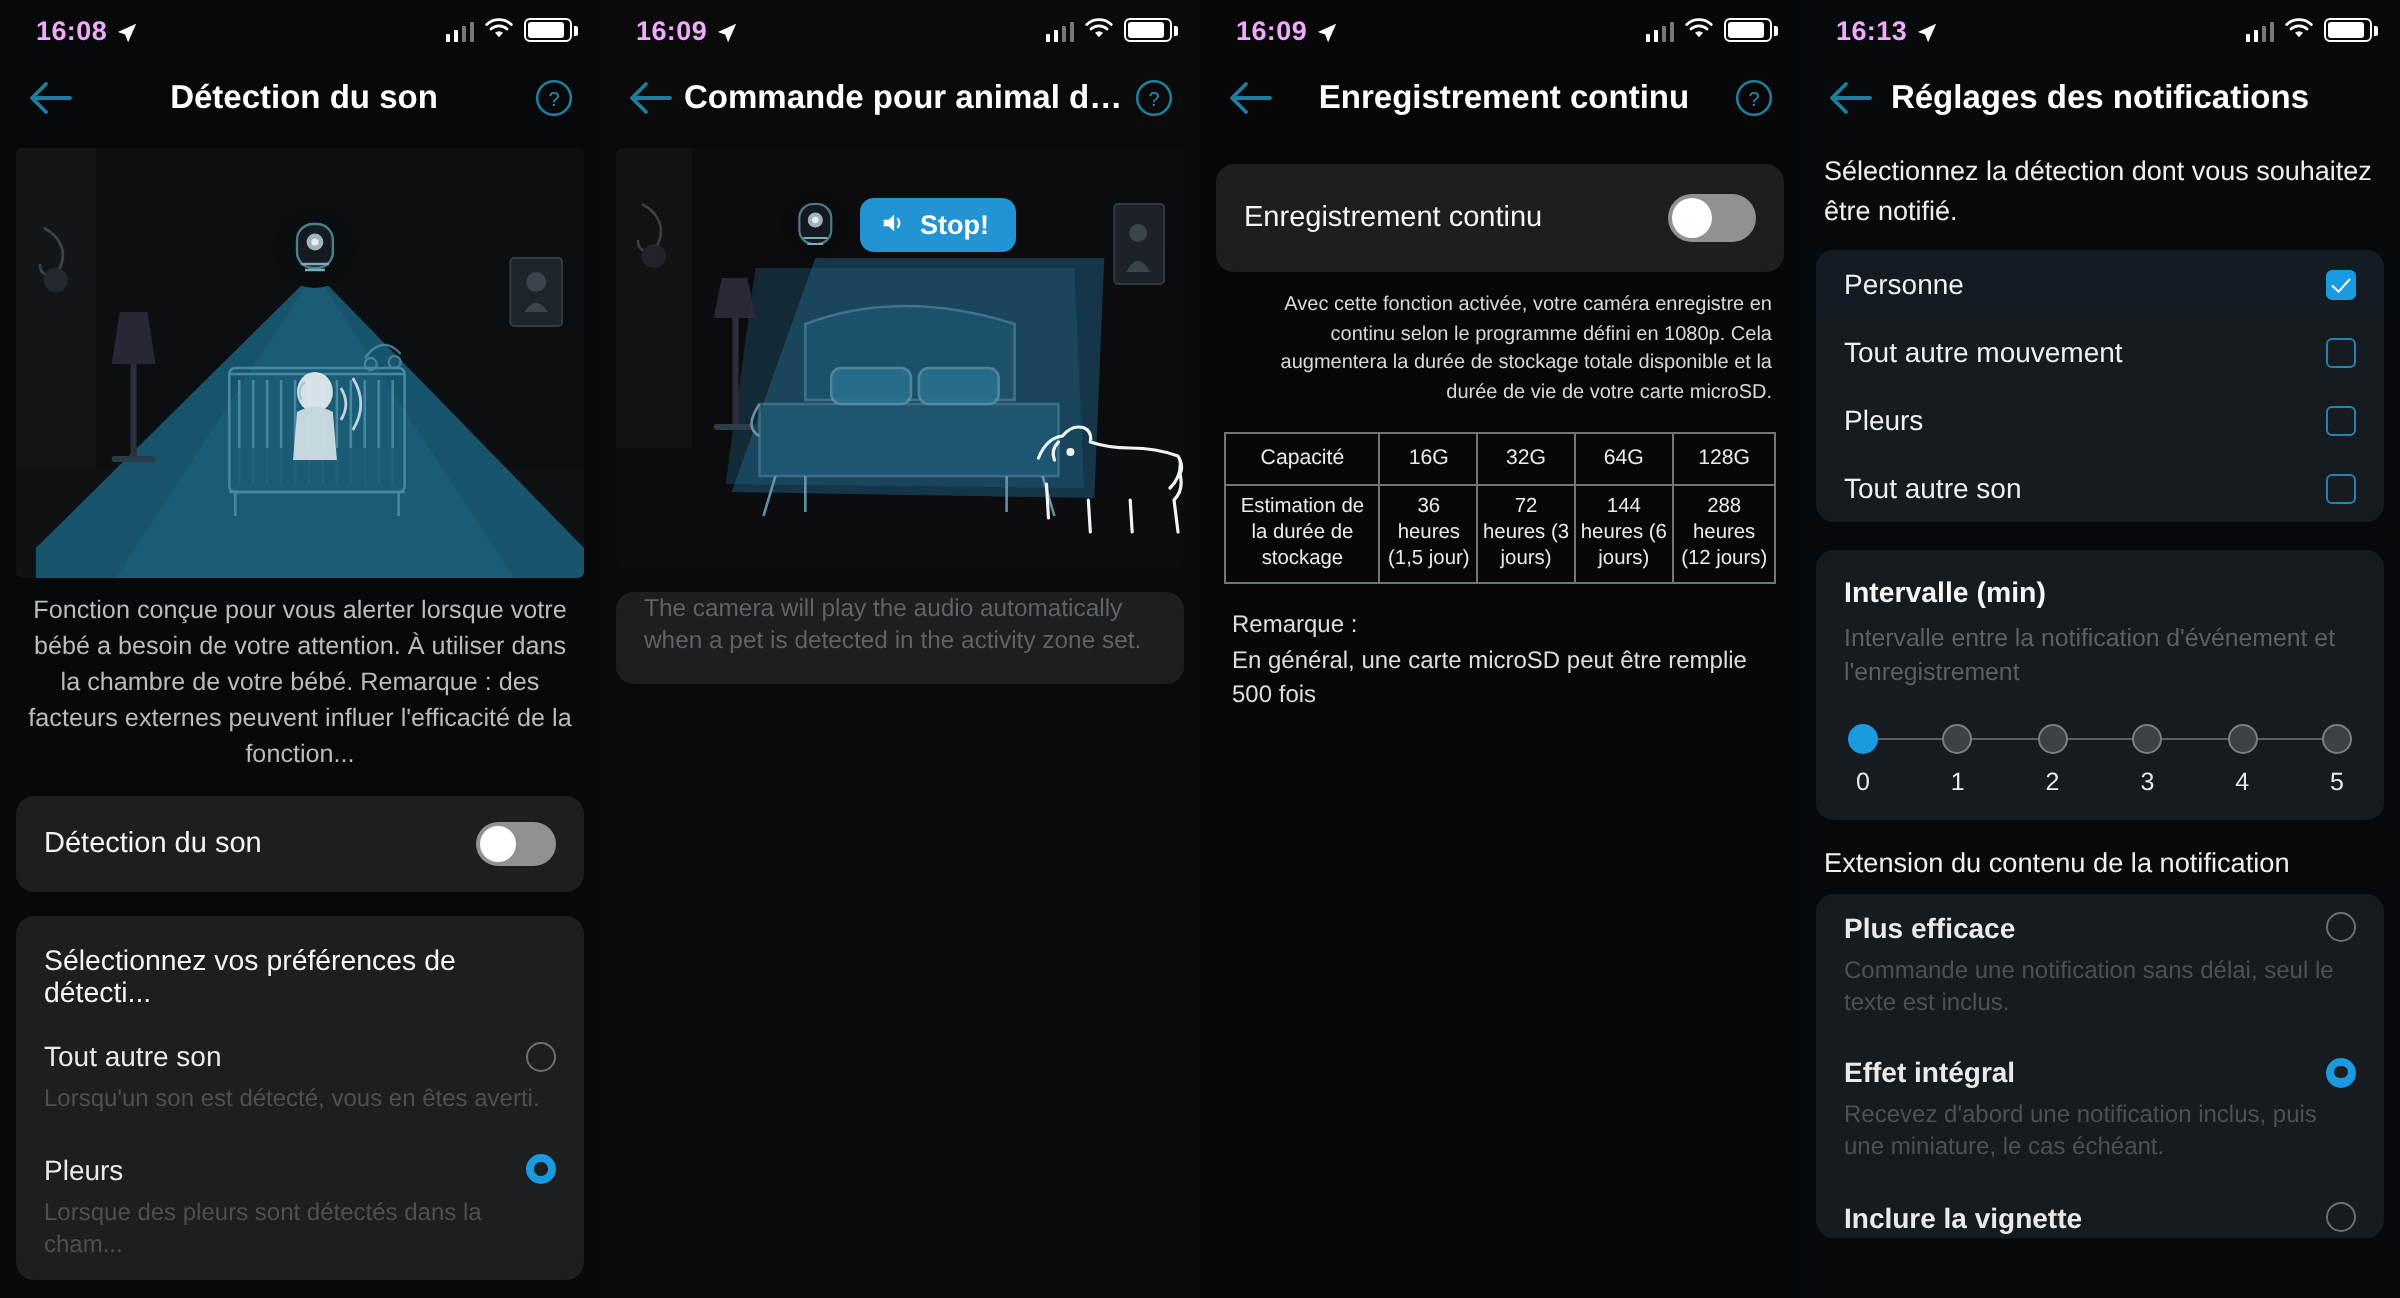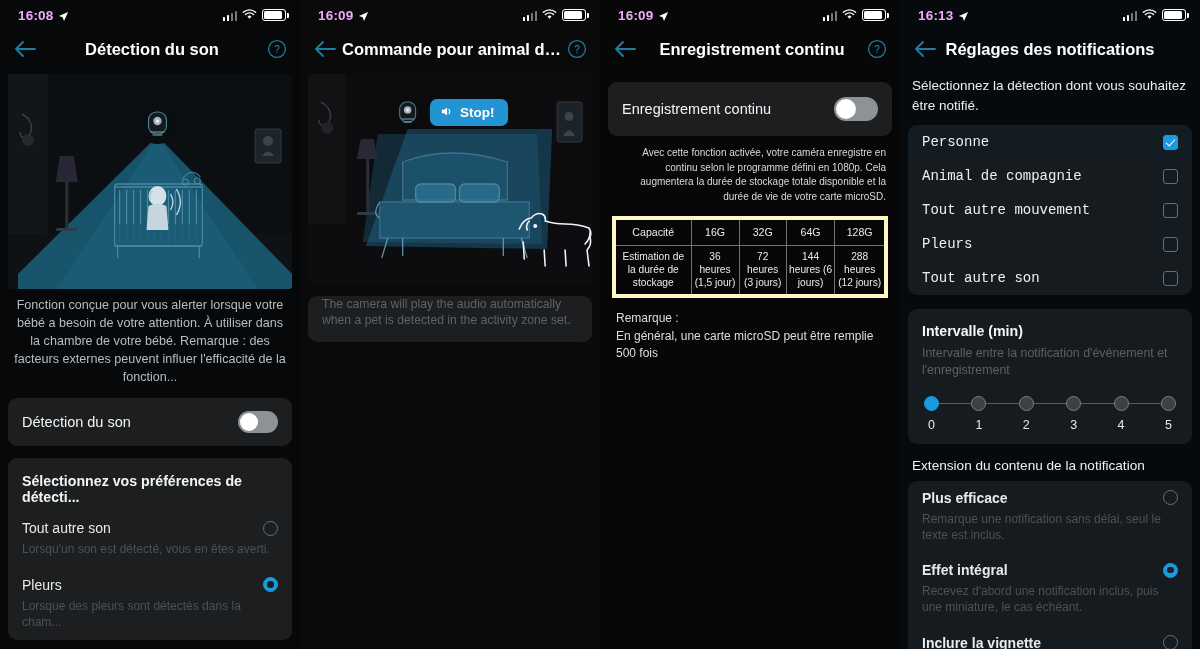--- a/index.html
+++ b/index.html
@@ -60,32 +60,32 @@
   .row-label.two { font-size: 14px; }
   .sub { color:#5d6367; font-size: 12.2px; line-height:1.35; padding: 0 14px 13px 14px; }
 
   
   .toggle { width: 40px; height: 22px; border-radius: 11px; background: #8e9295; position: relative; flex:0 0 auto; }
   .toggle i { position:absolute; top:2px; left:2px; width:18px; height:18px; border-radius:50%; background:#fff; }
   .toggle.lg { width: 44px; height: 24px; border-radius:12px; }
   .toggle.lg i { width:20px; height:20px; }
 
   
-  .card-title { color:#f2f4f5; font-size: 14.2px; font-weight: 700; padding: 15px 14px 6px 14px; }
+  .card-title { color:#f2f4f5; font-size: 14.2px; font-weight: 400; padding: 15px 14px 6px 14px; }
   .opt-row { display:flex; align-items:center; justify-content:space-between; padding: 9px 14px 2px 14px; }
   .opt-label { color:#e8eaeb; font-size: 14px; }
   .opt-desc { color:#4c5155; font-size: 12px; padding: 3px 14px 10px 14px; line-height:1.35; }
 
   
   .radio { width: 15px; height: 15px; border-radius: 50%; border: 1.5px solid #6b7074; flex:0 0 auto; }
   .radio.on { border-color:#1a9ae0; background:#1a9ae0; position: relative; }
   .radio.on::after { content:""; position:absolute; left:3.2px; top:3.2px; width:6.5px; height:6.5px; border-radius:50%; background:#1c1e20; }
 
   
-  .tbl { margin: 12px 12px 0 12px; border:4px solid #fef9c3; border-collapse: collapse; width: calc(100% - 24px); padding-left: 20px; }
+  .tbl { margin: 12px 12px 0 12px; border:1px solid #fef9c3; border-collapse: collapse; width: calc(100% - 24px); padding-left: 20px; }
   .tbl td { border:1px solid #6f7477; color:#e9ebec; font-size: 10.2px; text-align:center; padding: 5px 2px; line-height:1.25; }
   .tbl tr.head td { padding: 6px 2px; font-size: 10.6px; }
   .tbl td.cap { font-size: 10.2px; }
   .remark { color:#dcdfe1; font-size: 12px; line-height:1.45; padding: 12px 14px 0 16px; }
 
   
   .p4-intro { color:#eceff1; font-size: 13.5px; line-height: 1.45; padding: 8px 12px 0 12px; }
   .chk-row { display:flex; align-items:center; justify-content:space-between; padding: 9px 14px; }
   .chk-row.hl { background: #141c23; }
   .chk-row:first-child.hl { border-radius: 9px 9px 0 0; }
@@ -463,28 +463,24 @@
         <svg width="22" height="18" viewBox="0 0 22 18">
             <path d="M9 2 L2 9 L9 16 M2 9 H21" stroke="#1d7fa0" stroke-width="1.9" fill="none" stroke-linecap="round" stroke-linejoin="round"></path>
           </svg>
       </div>
       <div class="nav-title">Réglages des notifications</div>
       <div class="nav-spacer"></div>
     </div>
 
     <div class="p4-intro">Sélectionnez la détection dont vous souhaitez être notifié.</div>
 
-    <div class="card p4" style="margin-top:10px;font-family:Liberation Mono, monospace;">
+    <div class="card p4" style="margin-top:10px;">
       <div class="chk-row hl">
         <span class="chk-label">Personne</span>
         <span class="chk on"></span>
-      </div>
-      <div class="chk-row">
-        <span class="chk-label">Animal de compagnie</span>
-        <span class="chk"></span>
       </div>
       <div class="chk-row">
         <span class="chk-label">Tout autre mouvement</span>
         <span class="chk"></span>
       </div>
       <div class="chk-row">
         <span class="chk-label">Pleurs</span>
         <span class="chk"></span>
       </div>
       <div class="chk-row">
@@ -519,21 +515,21 @@
       </div>
     </div>
 
     <div class="sec-title">Extension du contenu de la notification</div>
 
     <div class="card p4" style="margin-top:8px;">
       <div class="opt-row">
         <span class="opt-label" style="font-weight:600;">Plus efficace</span>
         <span class="radio"></span>
       </div>
-      <div class="opt-desc">Remarque une notification sans délai, seul le texte est inclus.</div>
+      <div class="opt-desc">Commande une notification sans délai, seul le texte est inclus.</div>
       <div class="opt-row">
         <span class="opt-label" style="font-weight:600;">Effet intégral</span>
         <span class="radio on" style="background:#1a9ae0;border-color:#1a9ae0;"></span>
       </div>
       <div class="opt-desc">Recevez d'abord une notification inclus, puis une miniature, le cas échéant.</div>
       <div class="opt-row">
         <span class="opt-label" style="font-weight:600;">Inclure la vignette</span>
         <span class="radio"></span>
       </div>
     </div>

